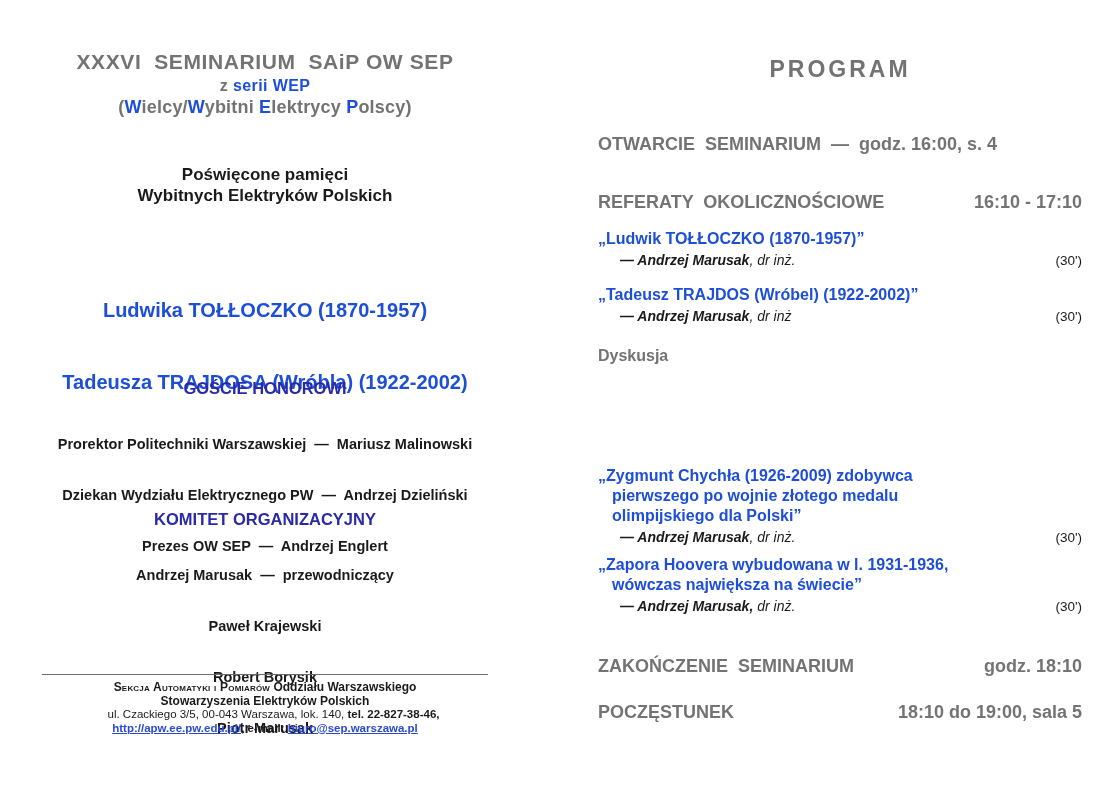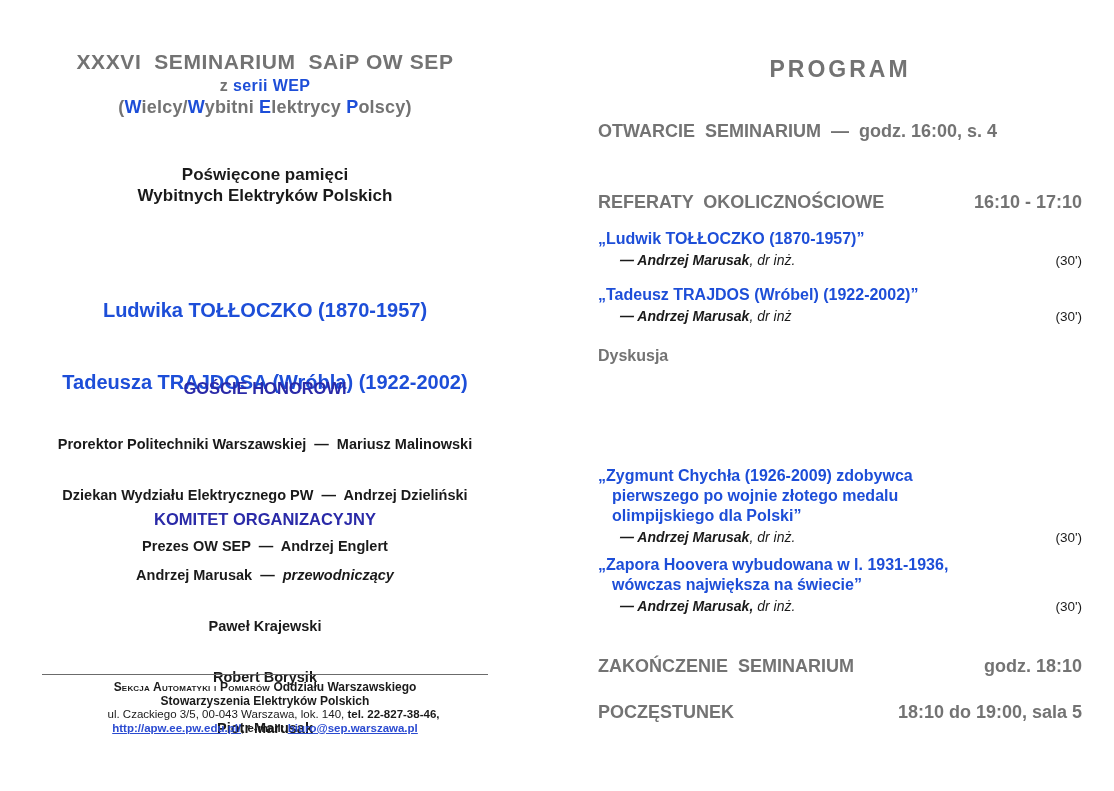--- a/index.html
+++ b/index.html
@@ -16,21 +16,21 @@
   .page-left{position:absolute;left:40px;top:0;width:450px;height:791px;text-align:center;}
   .lp-block{position:absolute;left:0;width:100%;}
   .lt1{font-size:21px;font-weight:bold;letter-spacing:.6px;white-space:pre-wrap;}
   .lt2{font-size:16px;font-weight:bold;margin-top:3px;letter-spacing:.4px;}
   .lt3{font-size:18px;font-weight:bold;margin-top:2px;letter-spacing:.2px;}
   .ded{font-size:17px;font-weight:bold;line-height:21px;}
   .hon{font-size:20px;font-weight:bold;line-height:24px;white-space:pre-wrap;}
   .sec-hdr{font-size:16.5px;font-weight:bold;}
   .people{font-size:14.5px;font-weight:bold;line-height:17px;margin-top:4px;white-space:pre-wrap;}
   .people div{white-space:pre-wrap;}
-  .chair-role{font-style:italic;}
+  .chair-role{}
   .footer-rule{border-top:1px solid #6b6b6b;width:446px;margin:0 auto 6px auto;}
   .foot{font-size:11.5px;line-height:13.5px;}
   .foot .l1{font-size:12px;font-weight:bold;}
   .smallcaps{font-variant:small-caps;letter-spacing:.2px;}
   .addr-plain{font-weight:normal;padding-left:17px;}
   .addr-bold{font-weight:bold;}
   .lnk{color:#2B4BD1;font-weight:bold;text-decoration:underline;cursor:pointer;}
   .email-label{font-weight:bold;}
 
   
@@ -96,21 +96,21 @@
       <div><span class="lnk">http://apw.ee.pw.edu.pl/</span><span class="addr-bold">, </span><span class="email-label">e-mail: </span><span class="lnk">biuro@sep.warszawa.pl</span></div>
     </div>
   </div>
 
 </div>
 
 <div class="page-right">
 
   <div class="rp-block prog-title navy" style="top:56px">PROGRAM</div>
 
-  <div class="rp-block line-hdr navy" style="top:121px">OTWARCIE  SEMINARIUM  —  godz. 16:00, s. 4</div>
+  <div class="rp-block line-hdr navy" style="top:134px">OTWARCIE  SEMINARIUM  —  godz. 16:00, s. 4</div>
 
   <div class="rp-block row-hdr navy" style="top:192px">
     <span>REFERATY  OKOLICZNOŚCIOWE</span>
     <span>16:10 - 17:10</span>
   </div>
 
   <div class="rp-block" style="top:229px">
     <div class="talk-title purple">„Ludwik TOŁŁOCZKO (1870-1957)”</div>
     <div class="talk-author-row">
       <span class="author"><span class="an">— Andrzej Marusak</span><span class="aq">, dr inż.</span></span>

